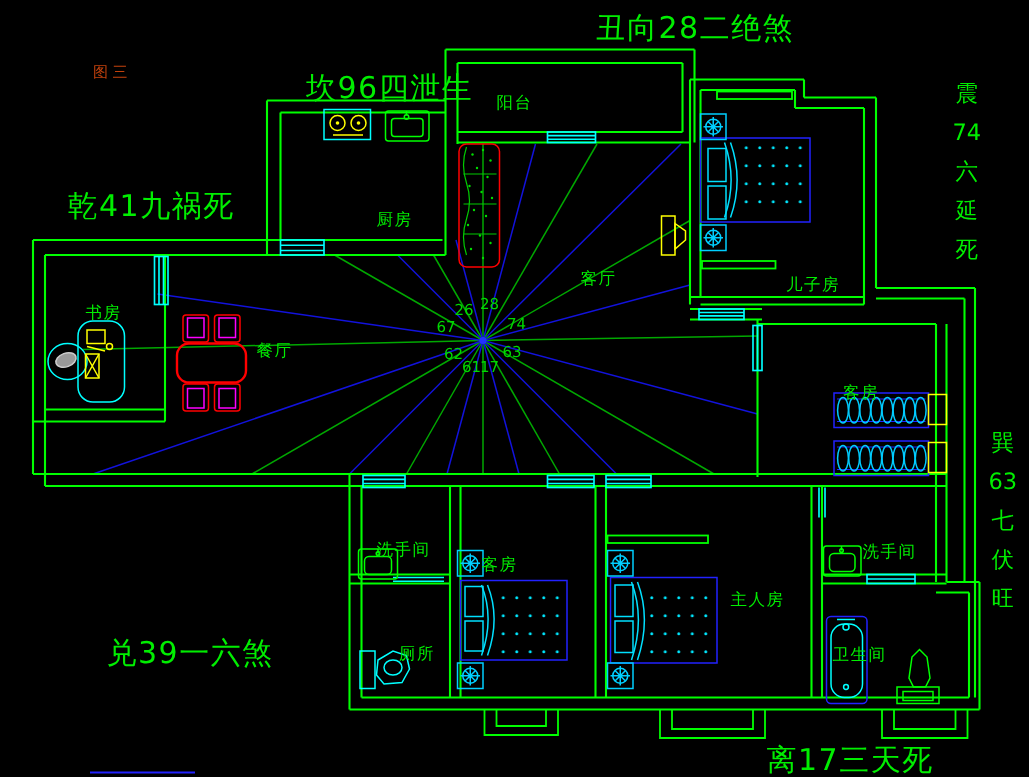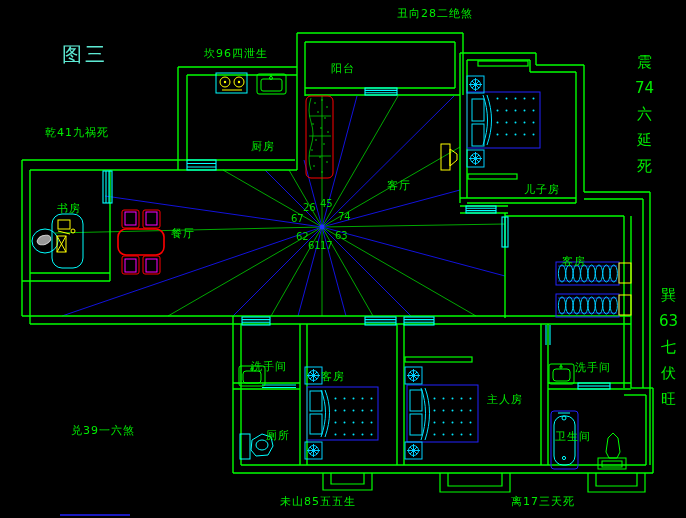--- a/index.html
+++ b/index.html
@@ -1,23 +1,23 @@
 <!DOCTYPE html>
 <html><head>
 <meta charset="utf-8">
 <style>
   html,body{margin:0;padding:0;background:#000;}
   #canvas{position:relative;width:686px;height:518px;background:#000;overflow:hidden;
           font-family:"DejaVu Sans",sans-serif;}
   #plan-svg{position:absolute;left:0;top:0;}
   .lbl{position:absolute;white-space:nowrap;color:#00ee00;line-height:1;}
-  .ann{font-size:11px;letter-spacing:1px;text-align:right;}
+  .ann{font-size:20px;letter-spacing:1px;text-align:right;}
   .room{font-size:11px;letter-spacing:1px;margin-top:16px;}
   .num{font-size:10px;color:#00d800;}
-  .title{color:#5eead4;font-size:20px;letter-spacing:3px;}
+  .title{color:#c2410c;font-size:10px;letter-spacing:3px;}
   .vstack{display:flex;flex-direction:column;align-items:center;}
   .vstack span{display:block;height:26px;font-size:15px;color:#00ee00;}
 </style>
 </head>
 <body>
 
 <div id="canvas">
 
 <svg id="plan-svg" width="686" height="518" viewBox="0 0 686 518">
   <defs>
@@ -358,21 +358,20 @@
 
   <path d="M60,515 H130" stroke="#2222ff" stroke-width="1.4"></path>
 </svg>
 
   <div class="lbl title" style="left:62px;top:44px">图三</div>
 
   <div class="lbl ann" style="left:397px;top:8px">丑向28二绝煞</div>
   <div class="lbl ann" style="left:204px;top:48px">坎96四泄生</div>
   <div class="lbl ann" style="left:45px;top:127px">乾41九祸死</div>
   <div class="lbl ann" style="left:71px;top:425px">兑39一六煞</div>
-  <div class="lbl ann" style="left:280px;top:496px">未山85五五生</div>
   <div class="lbl ann" style="left:511px;top:496px">离17三天死</div>
 
   <div class="vstack" style="position:absolute;left:635px;top:53px">
     <span>震</span>
     <span>74</span>
     <span>六</span>
     <span>延</span>
     <span>死</span>
   </div>
   <div class="vstack" style="position:absolute;left:659px;top:286px">
@@ -391,21 +390,21 @@
   <div class="lbl room" style="left:171px;top:212px">餐厅</div>
   <div class="lbl room" style="left:562px;top:240px">客房</div>
   <div class="lbl room" style="left:251px;top:345px">洗手间</div>
   <div class="lbl room" style="left:321px;top:355px">客房</div>
   <div class="lbl room" style="left:487px;top:378px">主人房</div>
   <div class="lbl room" style="left:575px;top:346px">洗手间</div>
   <div class="lbl room" style="left:266px;top:414px">厕所</div>
   <div class="lbl room" style="left:555px;top:415px">卫生间</div>
 
   <div class="lbl num" style="left:303px;top:203px">26</div>
-  <div class="lbl num" style="left:320px;top:199px">45</div>
+  <div class="lbl num" style="left:320px;top:199px">28</div>
   <div class="lbl num" style="left:291px;top:214px">67</div>
   <div class="lbl num" style="left:338px;top:212px">74</div>
   <div class="lbl num" style="left:296px;top:232px">62</div>
   <div class="lbl num" style="left:335px;top:231px">63</div>
   <div class="lbl num" style="left:308px;top:241px">61</div>
   <div class="lbl num" style="left:320px;top:241px">17</div>
 
 </div>
 
 </body></html>

